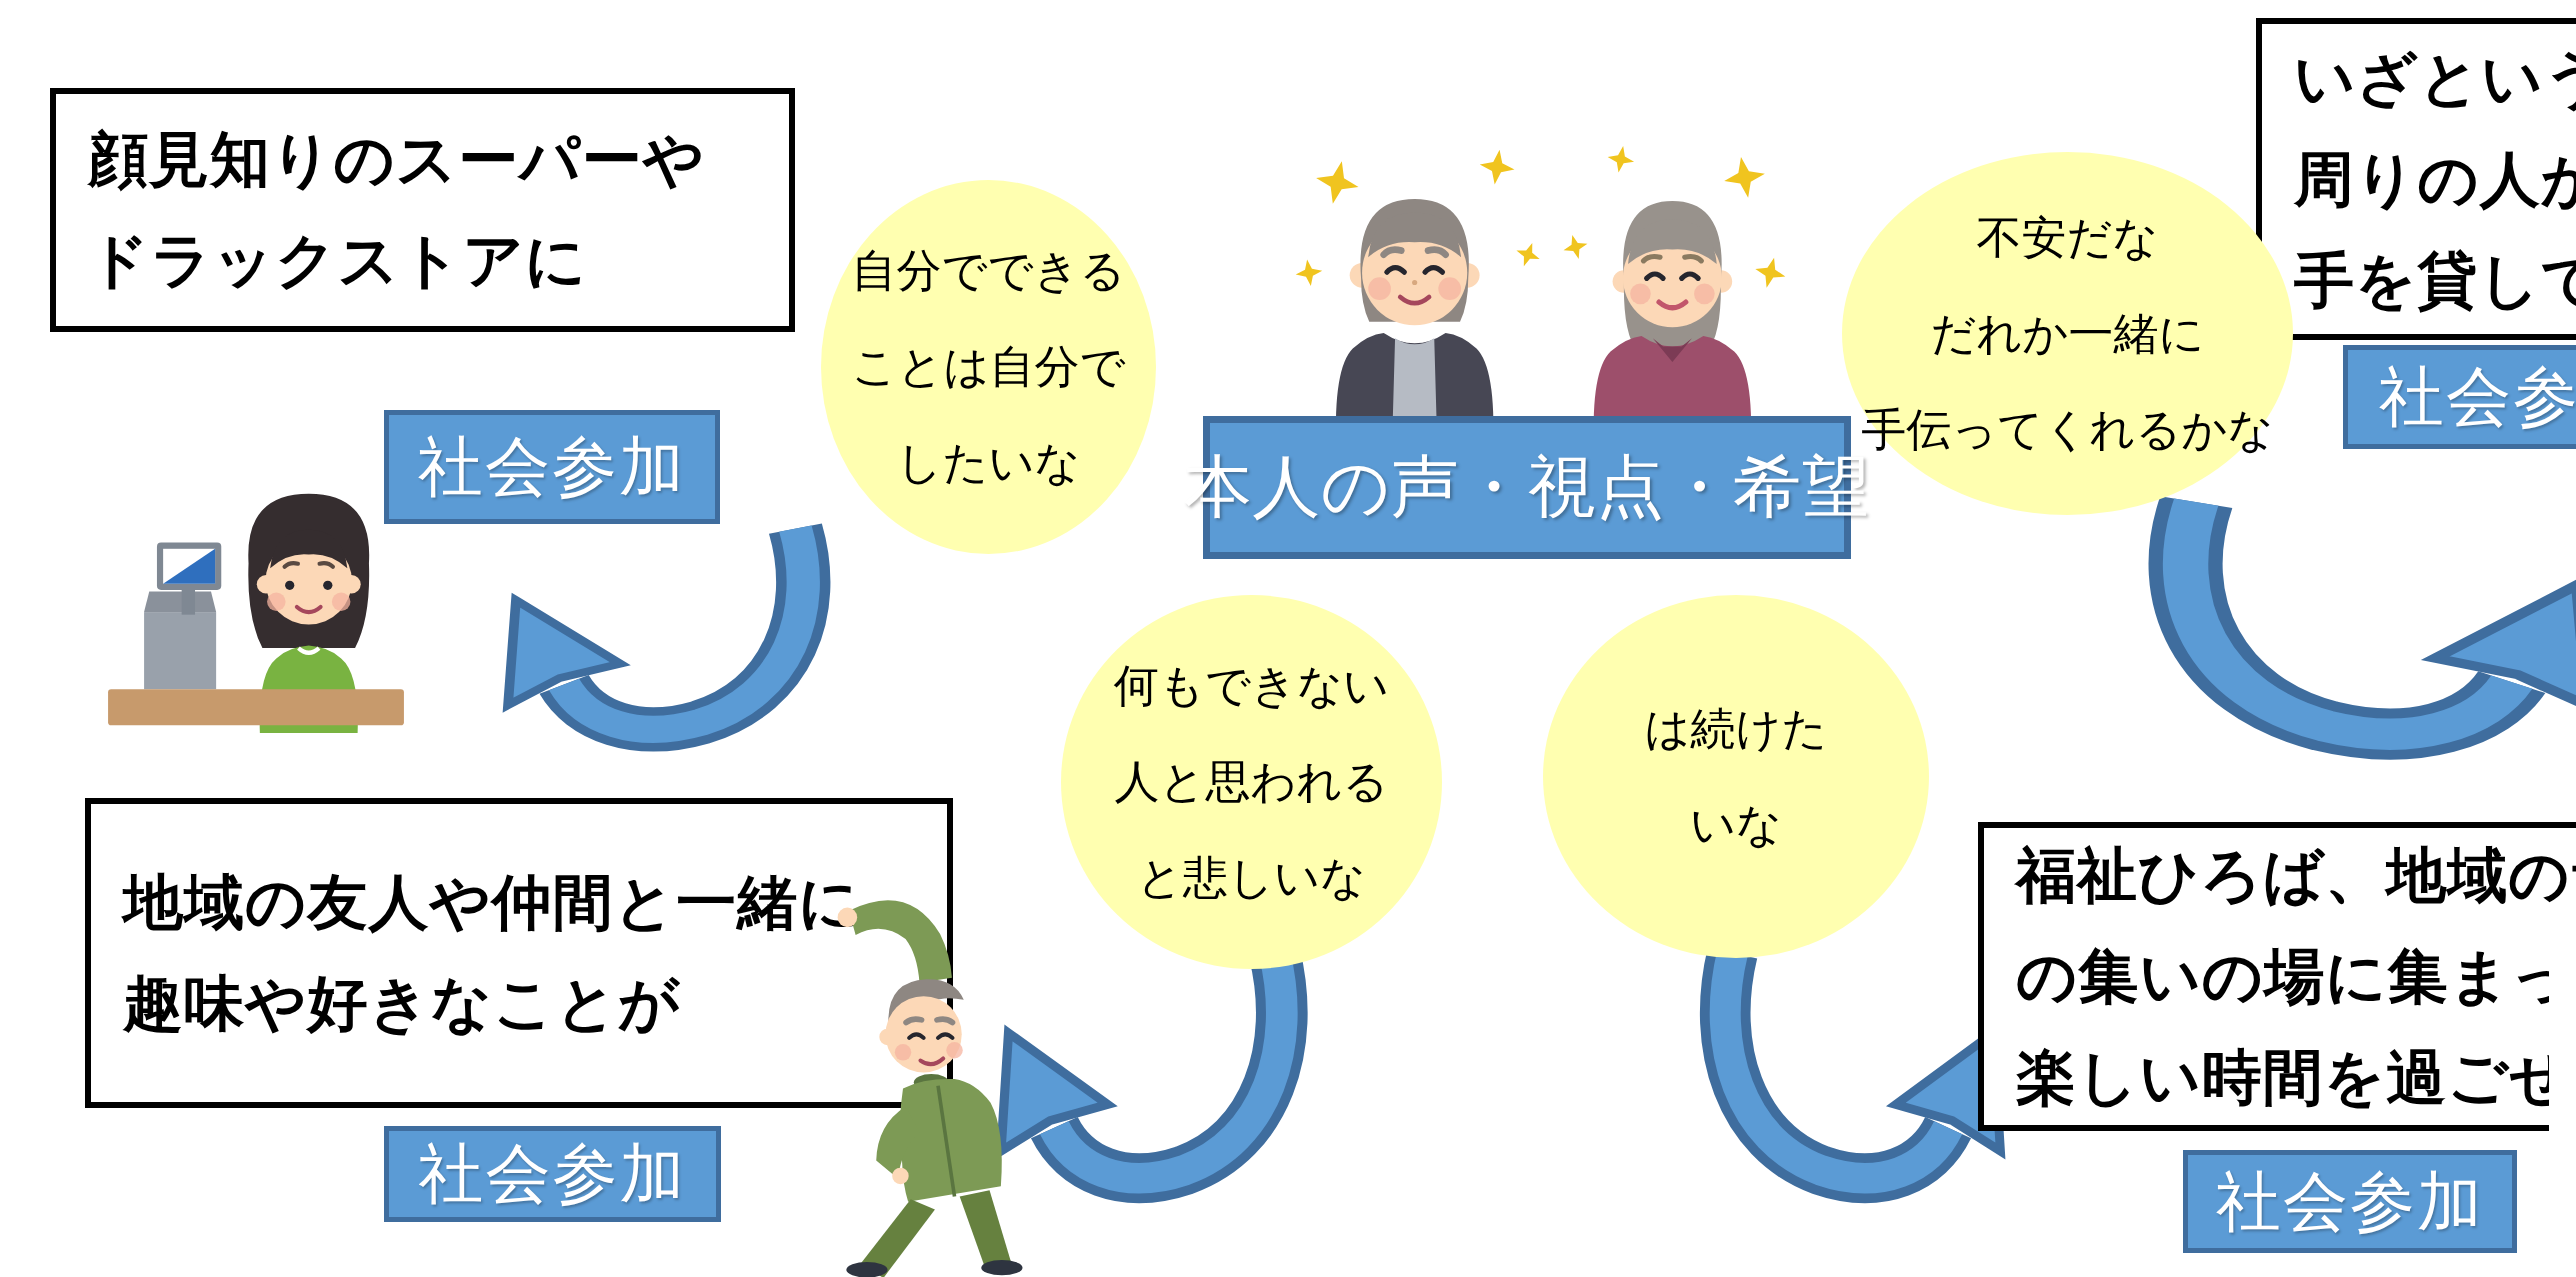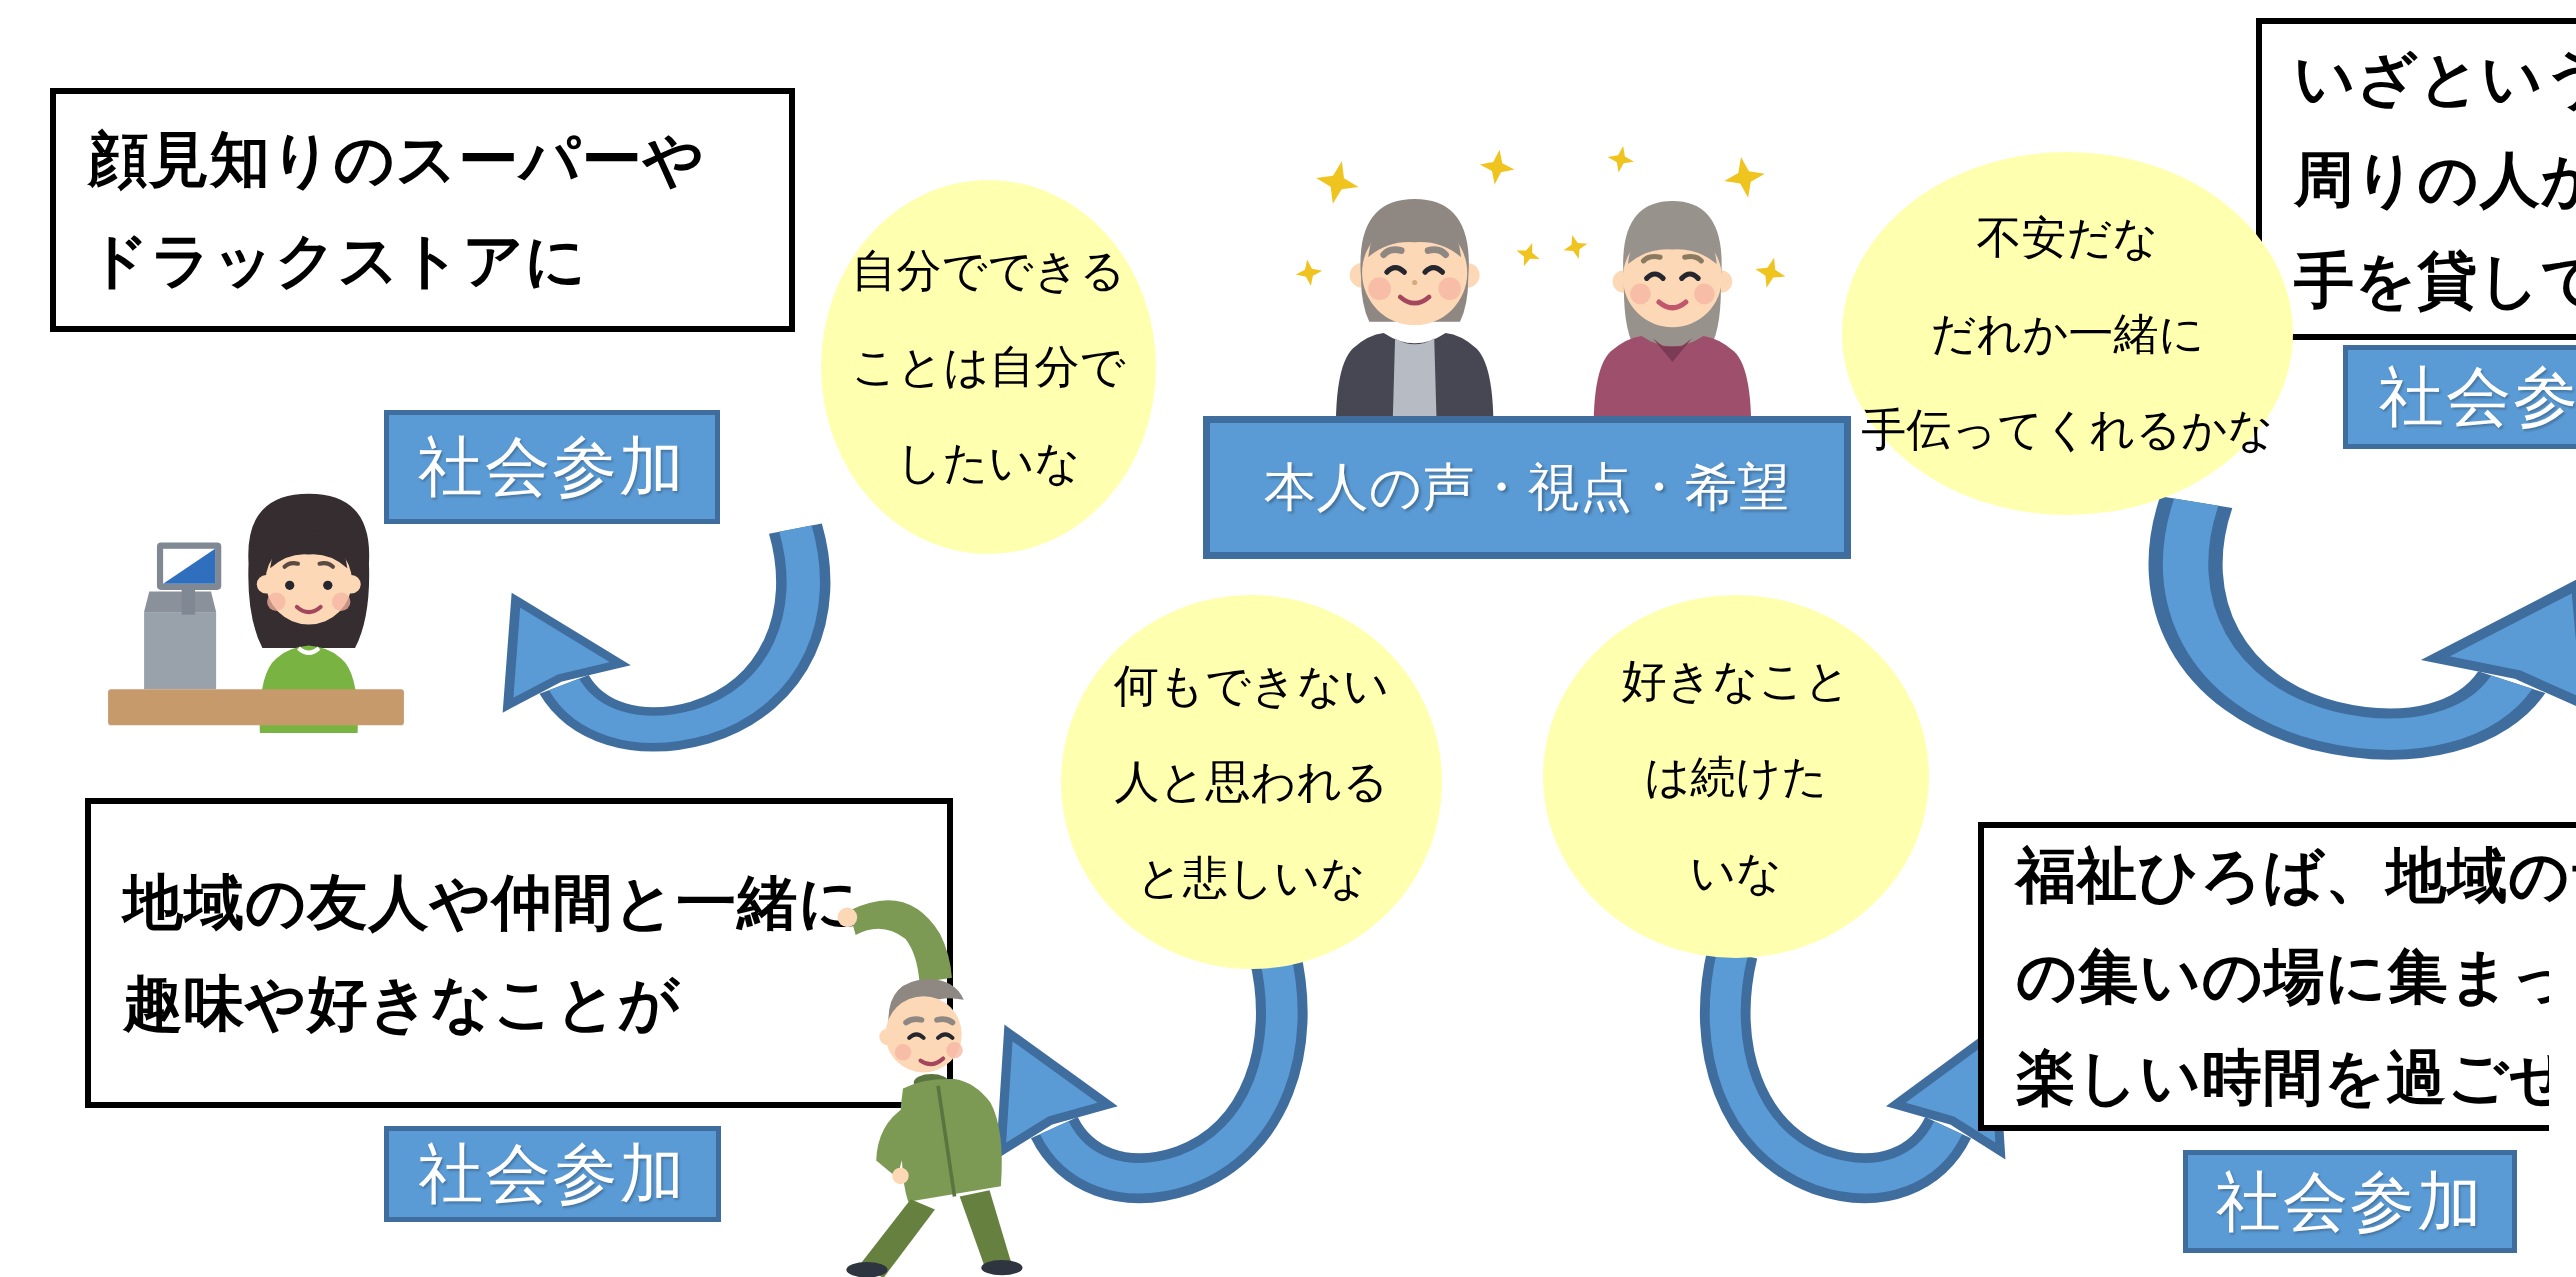--- a/index.html
+++ b/index.html
@@ -18,21 +18,21 @@
   }
   .thought-circle .line{font-size:45px;line-height:96px;white-space:nowrap;}
   .participation-label{
     position:absolute;background:#5b9bd5;border:5.7px solid #3f6d9e;box-sizing:border-box;
     display:flex;align-items:center;justify-content:center;color:#ffffff;
     font-size:65px;letter-spacing:2.1px;text-shadow:1.5px 1.5px 2.6px rgba(0,0,0,0.25);
   }
   .center-box{
     position:absolute;background:#5b9bd5;border:7.7px solid #3f6d9e;box-sizing:border-box;
     display:flex;align-items:center;justify-content:center;color:#ffffff;
-    font-size:52px;letter-spacing:0.5px;text-shadow:2.1px 2.1px 3.1px rgba(0,0,0,0.3);white-space:nowrap;
+    font-size:68px;letter-spacing:0.5px;text-shadow:2.1px 2.1px 3.1px rgba(0,0,0,0.3);white-space:nowrap;
   }
   svg.figure{position:absolute;}
 </style>
 </head>
 <body>
 
 <div class="canvas">
 
   <svg class="figure" style="left:487px;top:513px;width:368px;height:250px" viewBox="0 0 420 350" preserveAspectRatio="none">
     <path d="M352,22 C380,140 342,256 244,293 C170,319 112,291 88,240" fill="none" stroke="#3f6d9e" stroke-width="62"></path>
@@ -96,21 +96,20 @@
     <div class="line">手伝ってくれるかな</div>
   </div>
 
   <div class="thought-circle" style="left:1061px;top:595px;width:381px;height:374px">
     <div class="line">何もできない</div>
     <div class="line">人と思われる</div>
     <div class="line">と悲しいな</div>
   </div>
 
   <div class="thought-circle" style="left:1543px;top:595px;width:386px;height:363px">
-    <div class="line">好きなこと</div>
     <div class="line">は続けた</div>
     <div class="line">いな</div>
   </div>
 
   <svg class="figure" style="left:1260px;top:100px;width:549px;height:348px" viewBox="0 0 1065 675">
 
     <g fill="#f0c41f">
       <polygon transform="translate(150,160) scale(4.2) rotate(12)" points="0,-10 2.6,-2.6 10,0 2.6,2.6 0,10 -2.6,2.6 -10,0 -2.6,-2.6"></polygon>
       <polygon transform="translate(95,335) scale(2.6) rotate(-8)" points="0,-10 2.6,-2.6 10,0 2.6,2.6 0,10 -2.6,2.6 -10,0 -2.6,-2.6"></polygon>
       <polygon transform="translate(460,130) scale(3.4) rotate(8)" points="0,-10 2.6,-2.6 10,0 2.6,2.6 0,10 -2.6,2.6 -10,0 -2.6,-2.6"></polygon>

